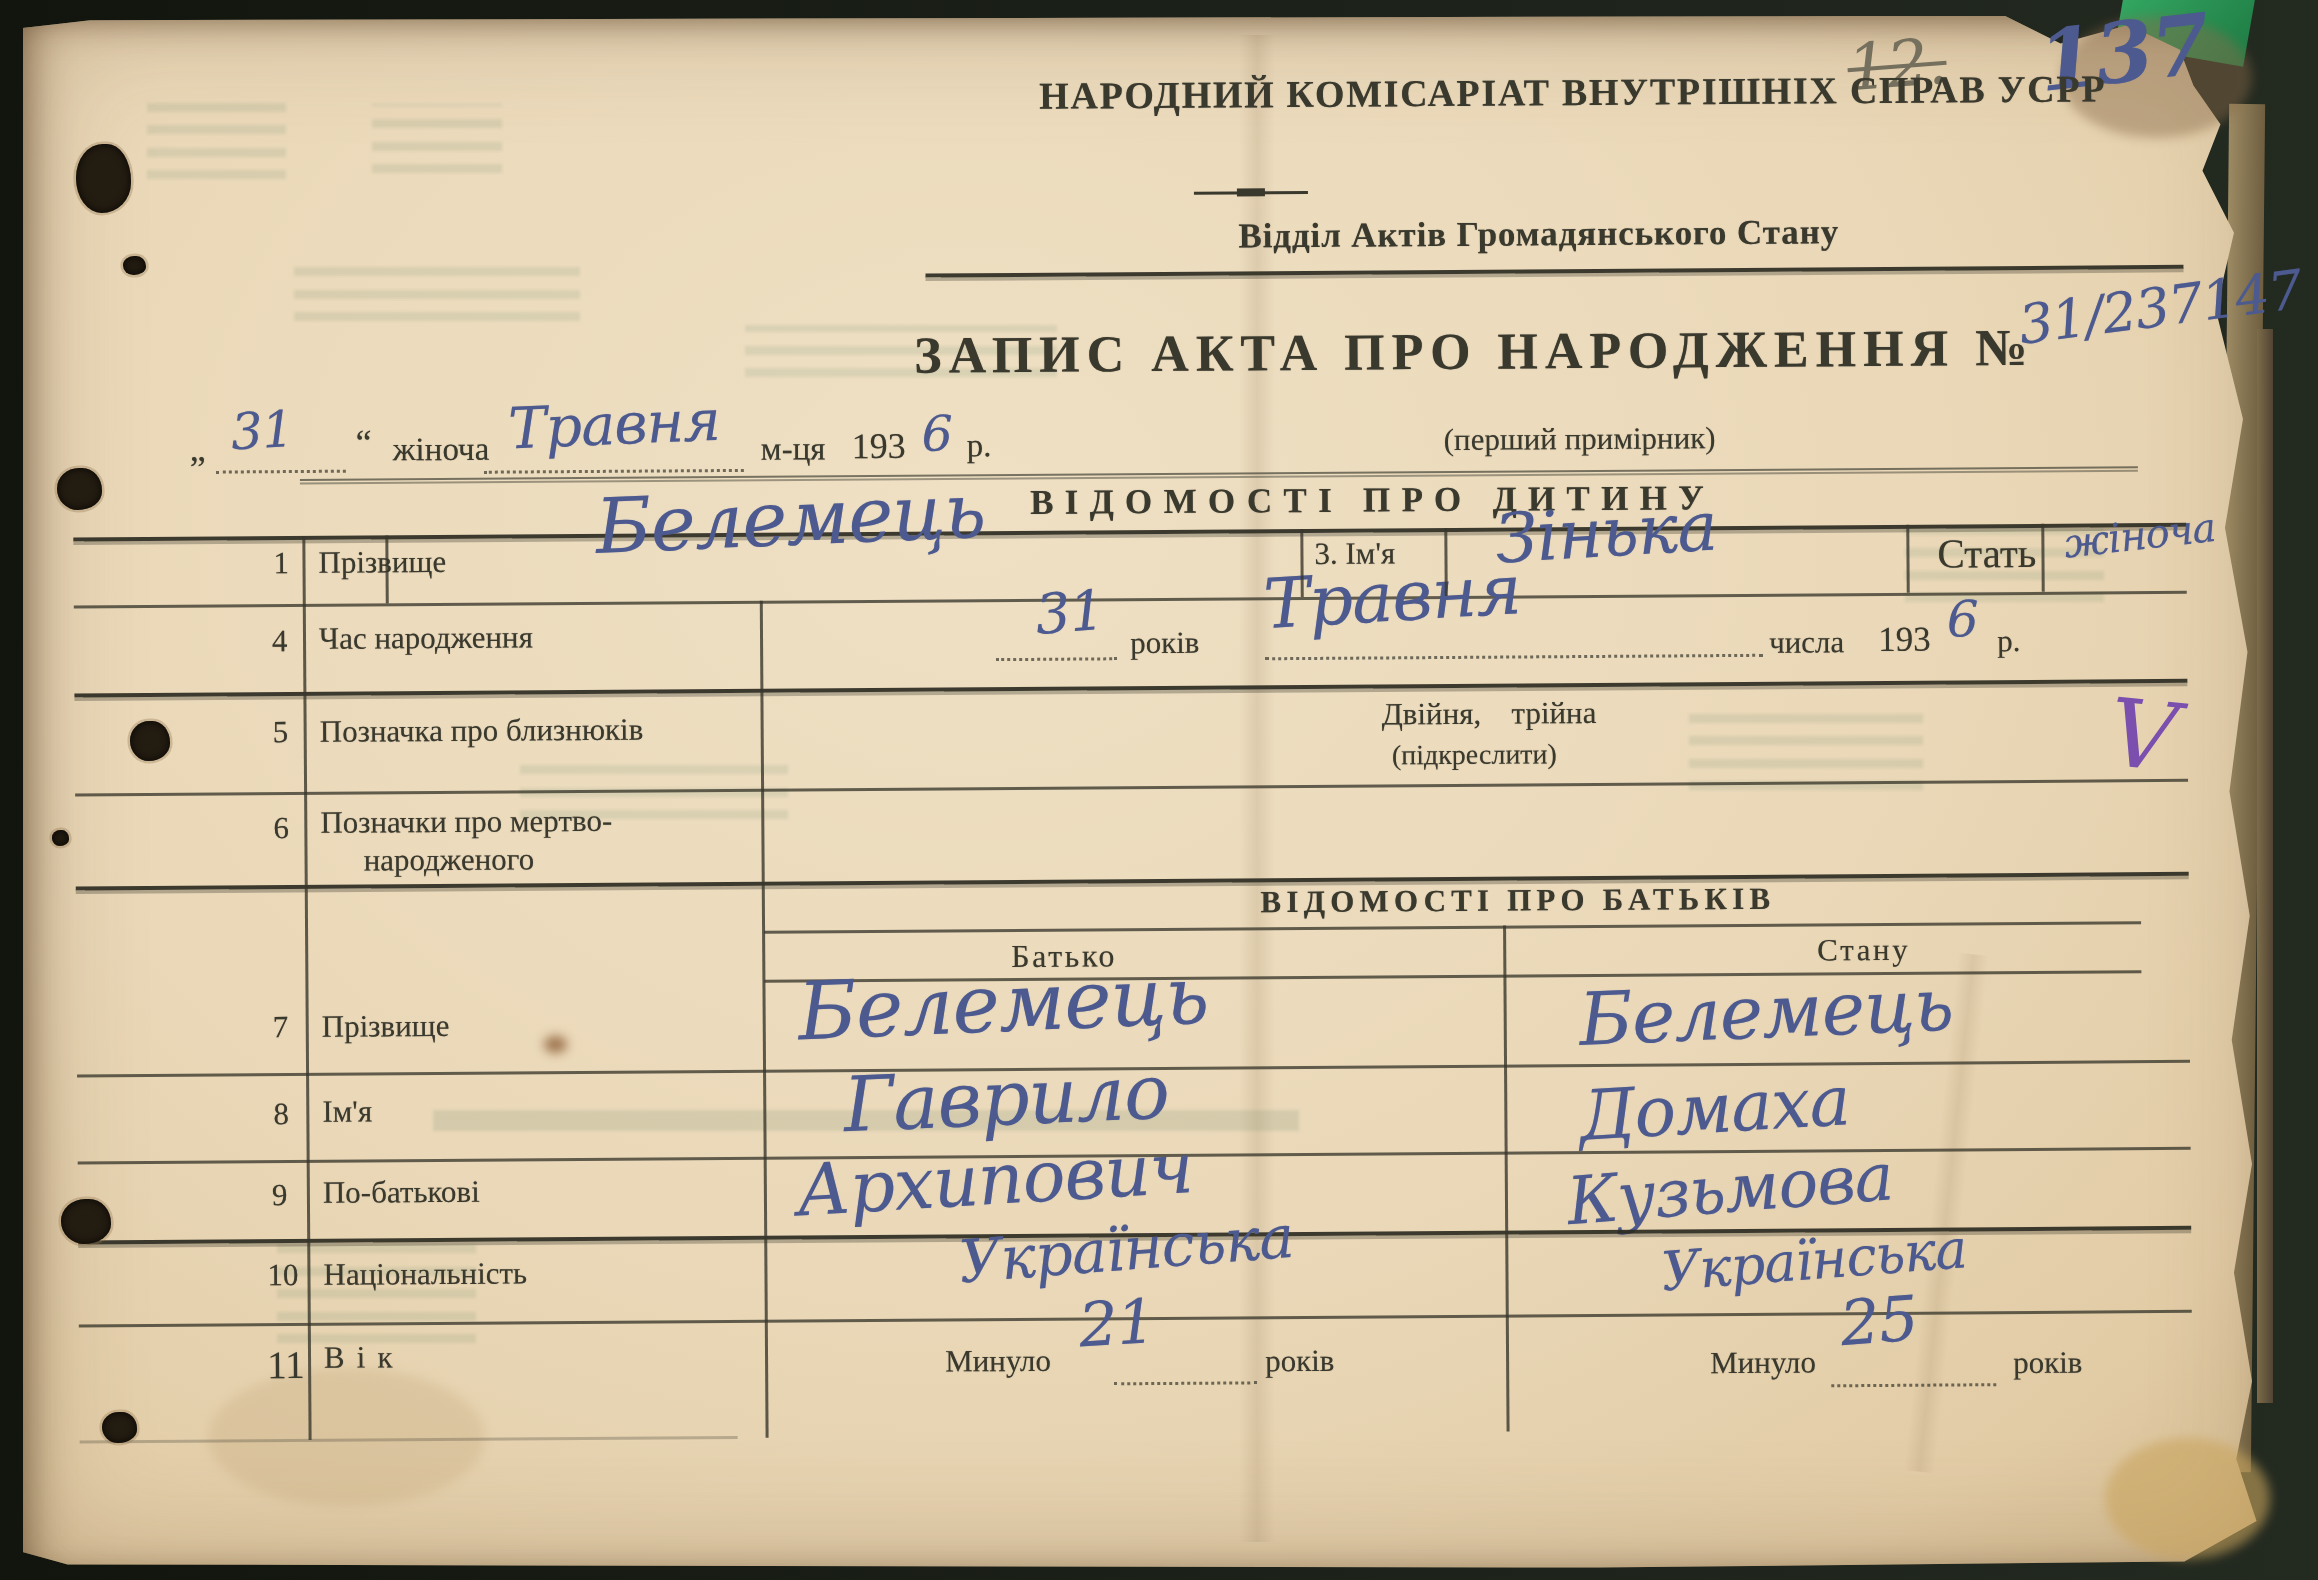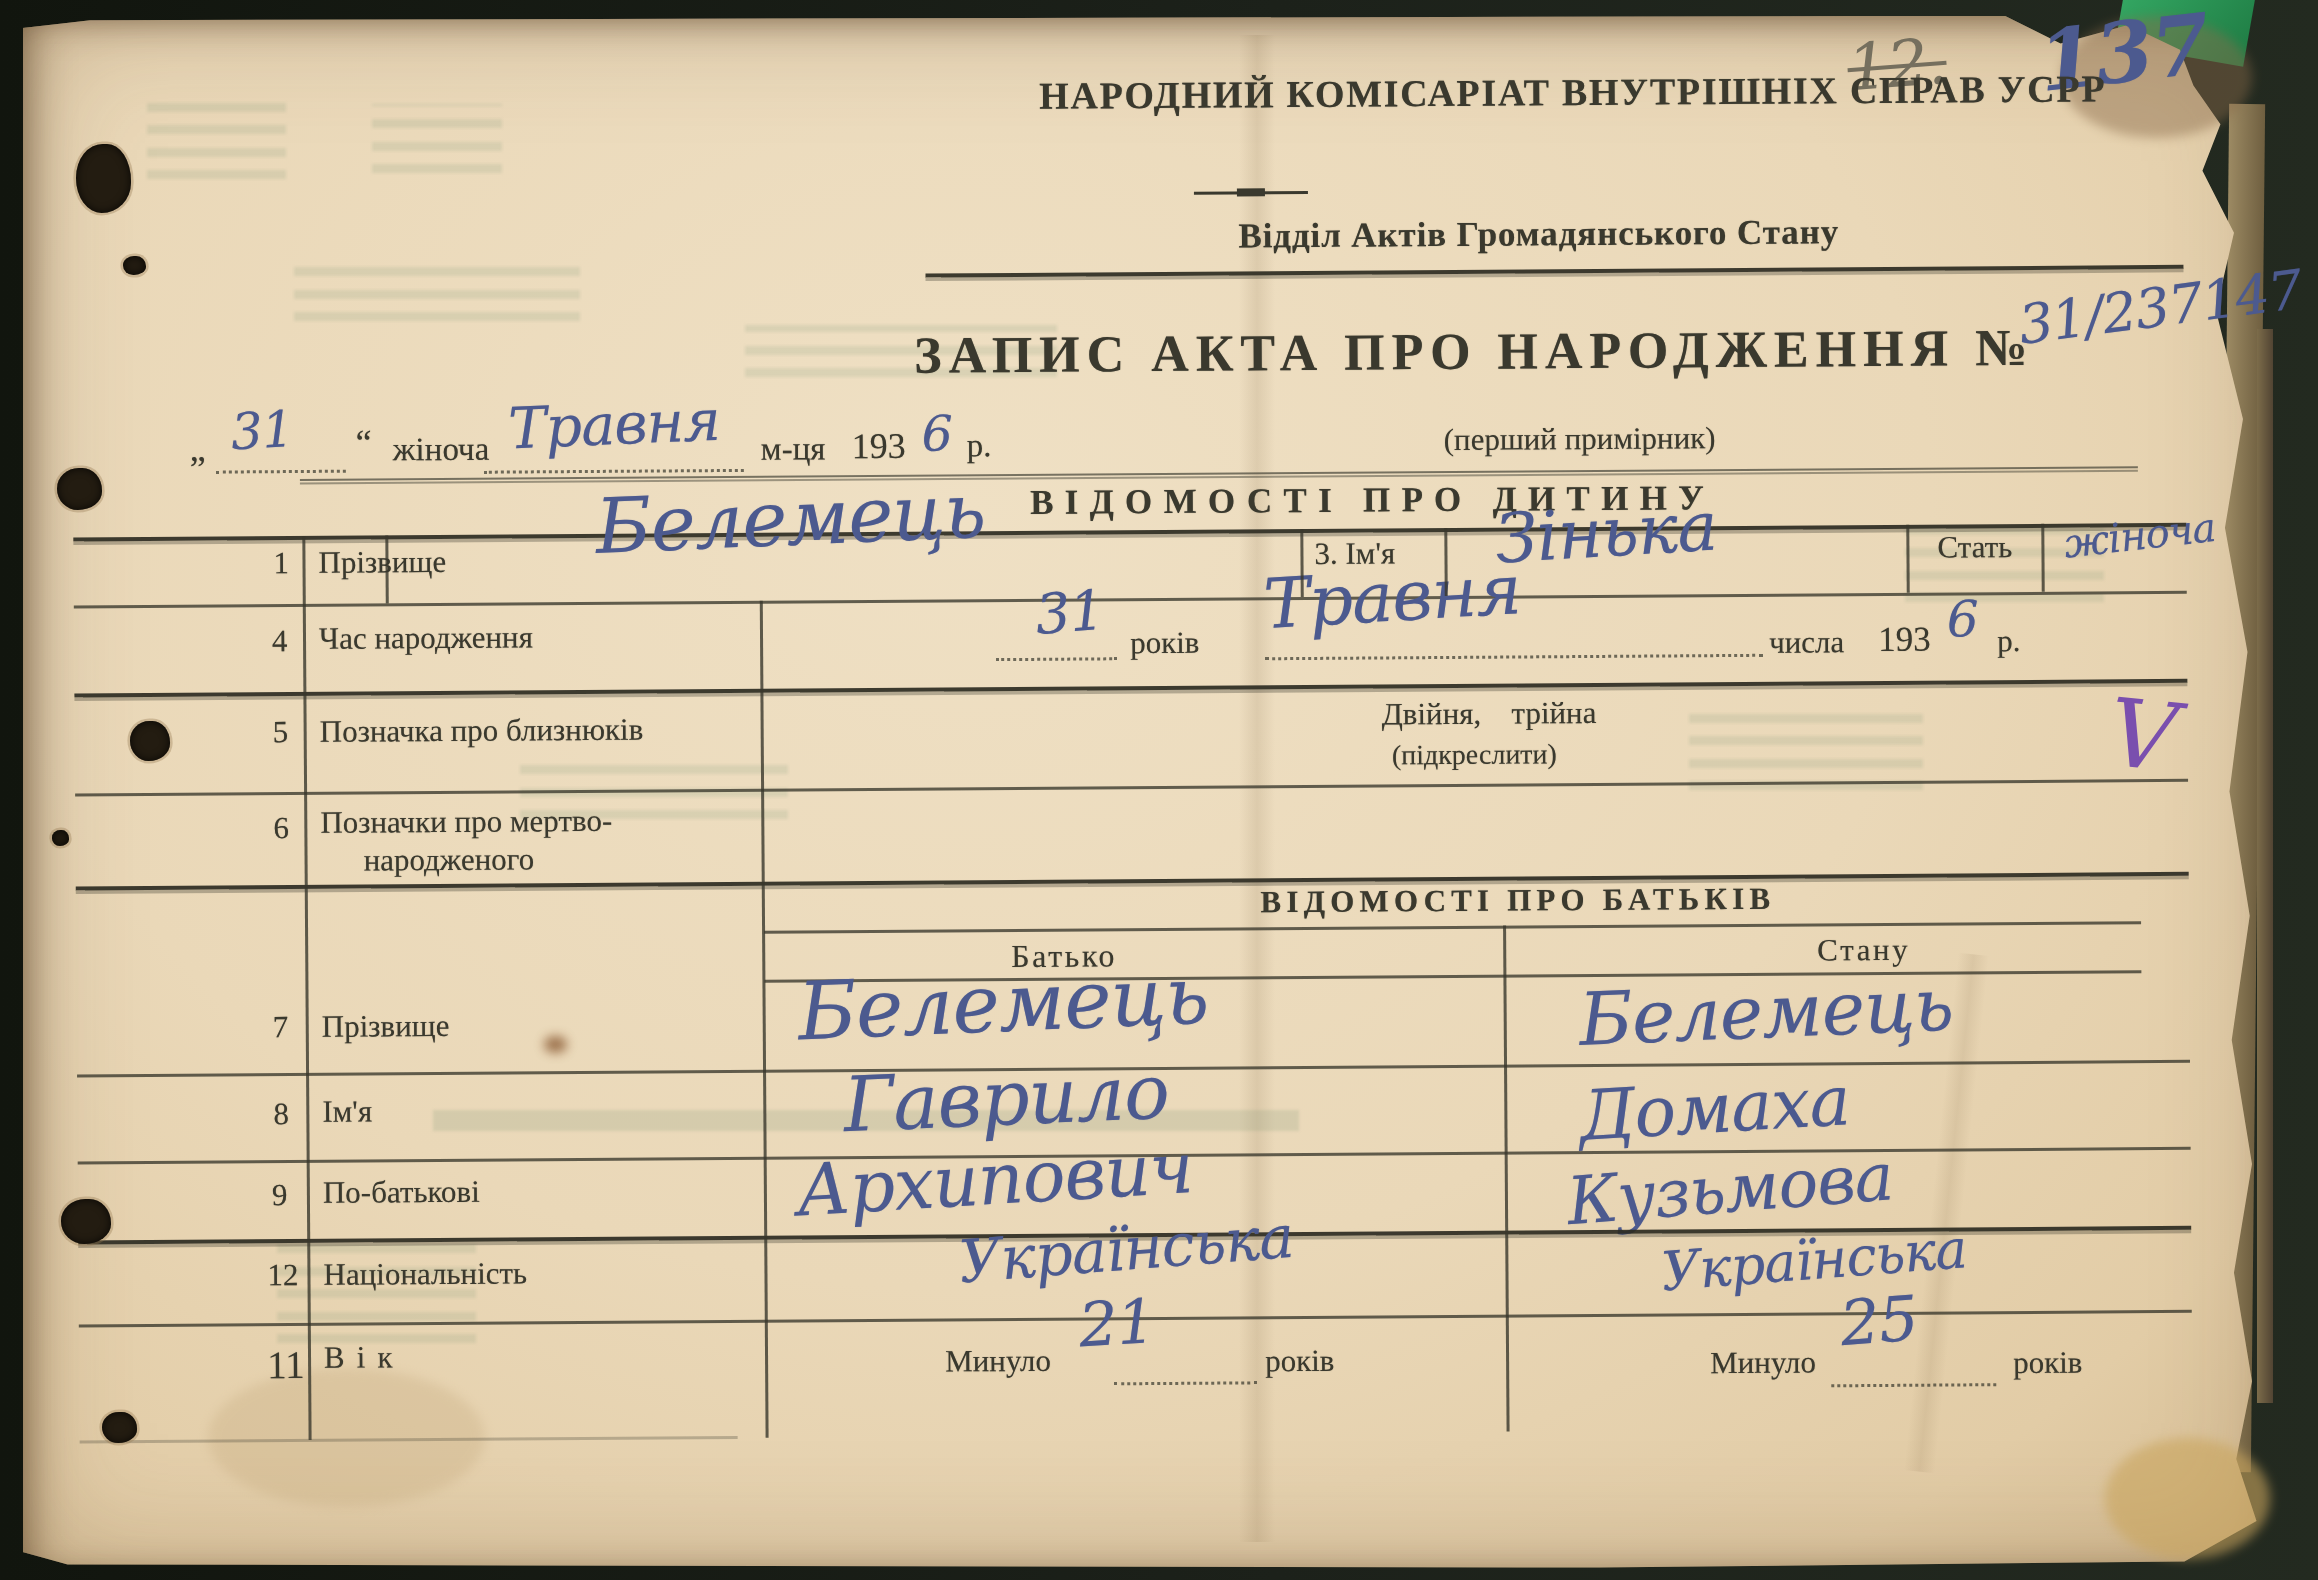--- a/index.html
+++ b/index.html
@@ -96,21 +96,21 @@
     <div class="hr-th" style="left:301px;top:473px;width:1838px;"></div>
 
     <div class="pr b" style="left:1031px;top:482px;font-size:35px;letter-spacing:11.3px;">ВІДОМОСТІ ПРО ДИТИНУ</div>
     <div class="hr-hv" style="left:74px;top:530px;width:2113px;"></div>
 
     <div class="pr" style="left:274px;top:539px;font-size:31px;">1</div>
     <div class="pr" style="left:319px;top:539px;font-size:31px;">Прізвище</div>
     <div class="hand" style="left:598px;top:478px;font-size:76px;transform:rotate(-2deg);">Белемець</div>
     <div class="pr" style="left:1315px;top:537px;font-size:31px;">3. Ім'я</div>
     <div class="hand" style="left:1498px;top:502px;font-size:68px;transform:rotate(-3deg);">Зінька</div>
-    <div class="pr" style="left:1938px;top:535px;font-size:31px;">Стать</div>
+    <div class="pr" style="left:1938px;top:535px;font-size:41px;">Стать</div>
     <div class="hand" style="left:2067px;top:527px;font-size:40px;transform:rotate(-6deg);">жіноча</div>
     <div class="hr" style="left:74px;top:598px;width:2113px;"></div>
 
     <div class="pr" style="left:272px;top:617px;font-size:31px;">4</div>
     <div class="pr" style="left:319px;top:615px;font-size:31px;">Час народження</div>
     <div class="hand" style="left:1038px;top:582px;font-size:55px;transform:rotate(-4deg);">31</div>
     <div class="dots" style="left:996px;top:657px;width:121px;"></div>
     <div class="pr" style="left:1130px;top:625px;font-size:31px;">років</div>
     <div class="dots" style="left:1265px;top:658px;width:498px;"></div>
     <div class="hand" style="left:1266px;top:565px;font-size:69px;transform:rotate(-3deg);">Травня</div>
@@ -149,21 +149,21 @@
     <div class="hand" style="left:842px;top:1058px;font-size:76px;transform:rotate(-2deg);">Гаврило</div>
     <div class="hand" style="left:1578px;top:1079px;font-size:69px;transform:rotate(-3deg);">Домаха</div>
     <div class="hr" style="left:74px;top:1154px;width:2113px;"></div>
 
     <div class="pr" style="left:268px;top:1171px;font-size:31px;">9</div>
     <div class="pr" style="left:319px;top:1169px;font-size:31px;">По-батькові</div>
     <div class="hand" style="left:795px;top:1147px;font-size:71px;transform:rotate(-3deg);">Архипович</div>
     <div class="hand" style="left:1566px;top:1166px;font-size:66px;transform:rotate(-4deg);">Кузьмова</div>
     <div class="hr-hv" style="left:74px;top:1233px;width:2113px;"></div>
 
-    <div class="pr" style="left:263px;top:1251px;font-size:31px;">12</div>
+    <div class="pr" style="left:263px;top:1251px;font-size:31px;">10</div>
     <div class="pr" style="left:319px;top:1251px;font-size:31px;">Національність</div>
     <div class="hand" style="left:957px;top:1226px;font-size:59px;transform:rotate(-4deg);">Українська</div>
     <div class="hand" style="left:1659px;top:1244px;font-size:54px;transform:rotate(-4deg);">Українська</div>
     <div class="hr" style="left:74px;top:1317px;width:2113px;"></div>
 
     <div class="pr" style="left:262px;top:1336px;font-size:39px;">11</div>
     <div class="pr" style="left:319px;top:1334px;font-size:31px;letter-spacing:12px;">Вік</div>
     <div class="pr" style="left:940px;top:1342px;font-size:31px;">Минуло</div>
     <div class="dots" style="left:1109px;top:1382px;width:143px;"></div>
     <div class="hand" style="left:1076px;top:1289px;font-size:61px;transform:rotate(-3deg);">21</div>

